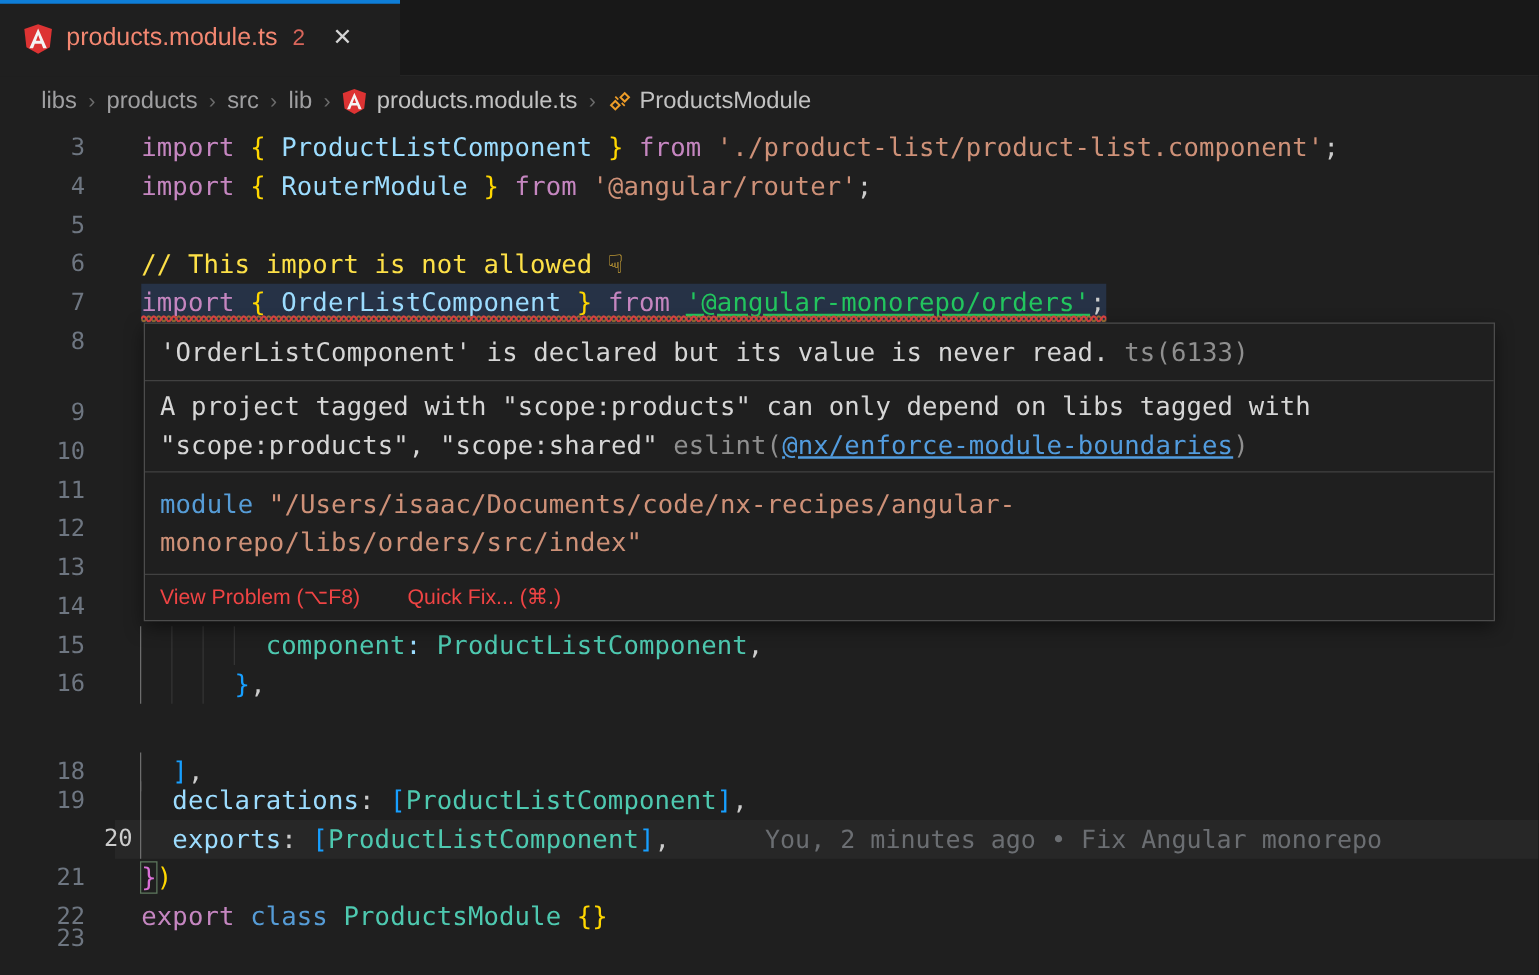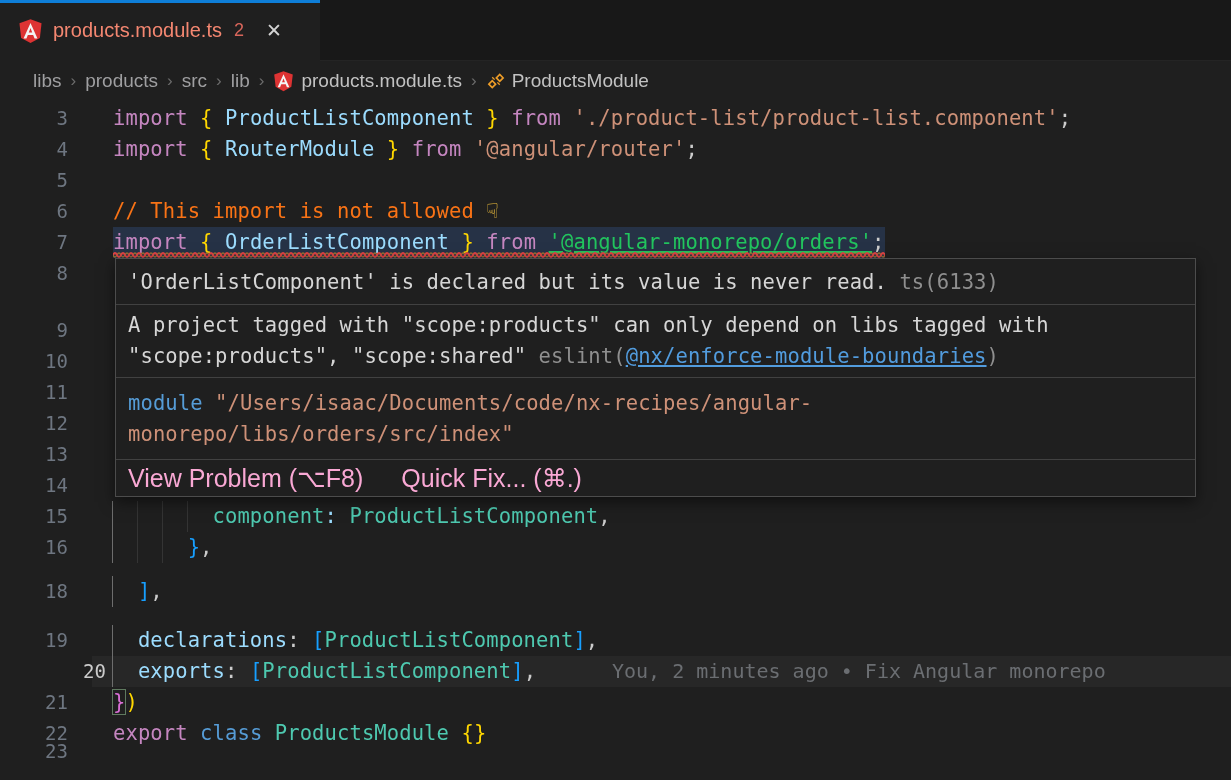--- a/index.html
+++ b/index.html
@@ -34,37 +34,37 @@
   .curline{position:absolute;left:92px;right:0;top:0;height:31px;background:rgba(255,255,255,.04);}
   .hlline{position:absolute;left:113px;width:772px;top:0;height:31px;background:#263246;}
   .guide{position:absolute;top:0;height:31px;width:1px;background:#343434;}
   .guide.on{background:#6d6d6d;}
   .squiggle{position:absolute;left:113px;top:24px;}
   .blame{position:absolute;left:612px;top:0;color:#6b6e72;font-family:"DejaVu Sans Mono",monospace;
          font-size:20px;line-height:31px;white-space:pre;}
   
   .k{color:#C586C0}.s{color:#569CD6}.t{color:#9CDCFE}.cl{color:#4EC9B0}
   .str{color:#CE9178}.lnk{color:#22c55e;text-decoration:underline;cursor:pointer;}
-  .pun{color:#CCCCCC}.cm{color:#f97316}.em{color:#f3c13c}
+  .pun{color:#CCCCCC}.cm{color:#fde047}.em{color:#f3c13c}
   .p1{color:#FFD700}.p2{color:#DA70D6}.p3{color:#179FFF}
   .bm{outline:1px solid #5f7a5f;outline-offset:0;}
   
   .hover{position:absolute;left:115px;top:258px;width:1081px;height:239px;background:#1f1f1f;
          border:1px solid #4c4c4c;box-sizing:border-box;z-index:10;
          box-shadow:0 5px 14px rgba(0,0,0,.5);}
   .hsec{box-sizing:border-box;border-bottom:1px solid #414141;padding:0 12px;
         font-family:"DejaVu Sans Mono",monospace;font-size:20.5px;line-height:31px;
         letter-spacing:.1px;color:#d6d6d6;white-space:pre;overflow:hidden;}
   .hs1{height:46px;padding-top:8px;}
   .hs2{height:73px;padding-top:5px;}
   .hs3{height:82px;padding-top:10px;}
   .dim{color:#8f8f8f;}
   .hlink{color:#529CDE;text-decoration:underline;cursor:pointer;text-align:center;}
   .hactions{height:36px;display:flex;align-items:center;gap:38px;padding:0 12px;
-            font-family:"Liberation Sans","DejaVu Sans",sans-serif;font-size:25px;color:#f9a8d4;}
+            font-family:"Liberation Sans","DejaVu Sans",sans-serif;font-size:17px;color:#ef4444;}
   .haction{cursor:pointer;white-space:nowrap;}
 </style>
 </head>
 <body>
 
 <div id="app">
 
   <div class="tabstrip">
     <div class="tab">
       <span class="ico">
@@ -172,21 +172,21 @@
         <div class="lnum">15</div>
         <div class="code"><span class="pun">        </span><span class="cl">component</span><span class="t">:</span><span class="pun"> </span><span class="cl">ProductListComponent</span><span class="pun">,</span></div>
       </div>
       <div class="row" style="top: 432px;">
         <div class="guide on" style="left: 112px;"></div>
         <div class="guide" style="left: 136.88px;"></div>
         <div class="guide" style="left: 161.76px;"></div>
         <div class="lnum">16</div>
         <div class="code"><span class="pun">      </span><span class="p3">}</span><span class="pun">,</span></div>
       </div>
-      <div class="row" style="top: 476px;">
+      <div class="row" style="top: 502px;">
         <div class="guide on" style="left: 112px;"></div>
         <div class="lnum">18</div>
         <div class="code"><span class="pun">  </span><span class="p3">]</span><span class="pun">,</span></div>
       </div>
       <div class="row" style="top: 525px;">
         <div class="guide on" style="left: 112px;"></div>
         <div class="lnum">19</div>
         <div class="code"><span class="pun">  </span><span class="t">declarations</span><span class="pun">: </span><span class="p3">[</span><span class="cl">ProductListComponent</span><span class="p3">]</span><span class="pun">,</span></div>
       </div>
       <div class="row" style="top: 556px;">

